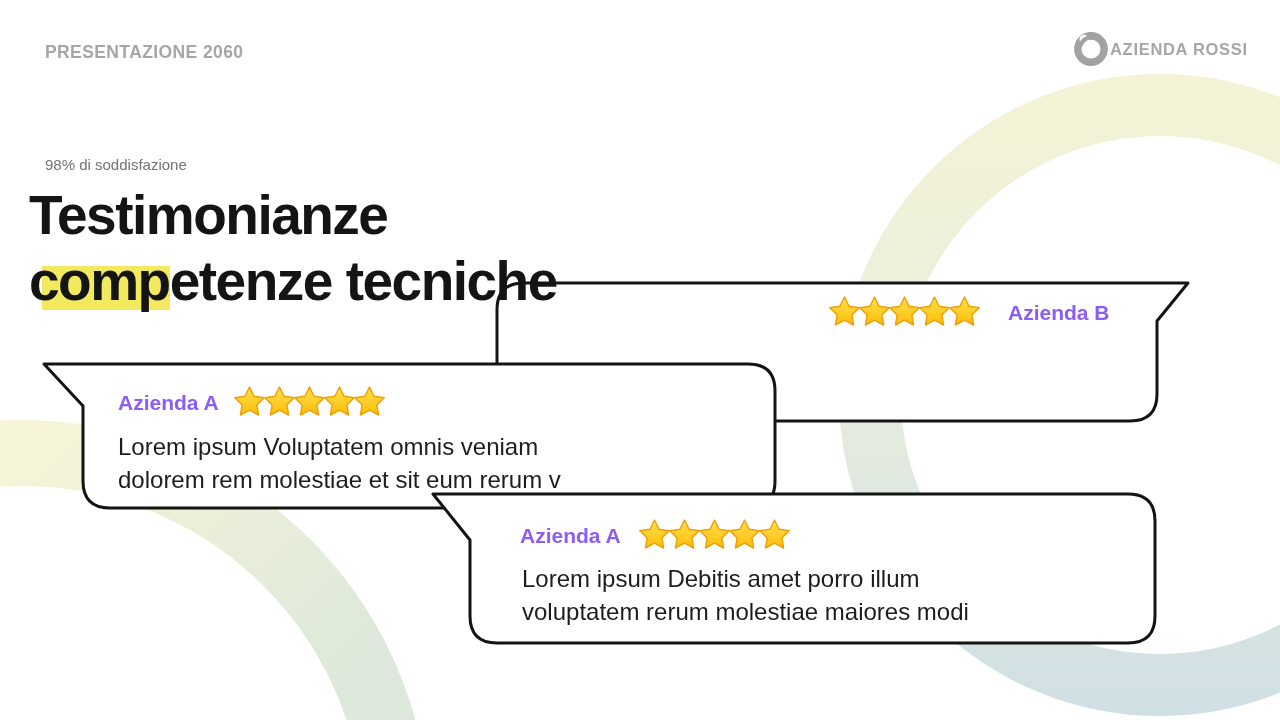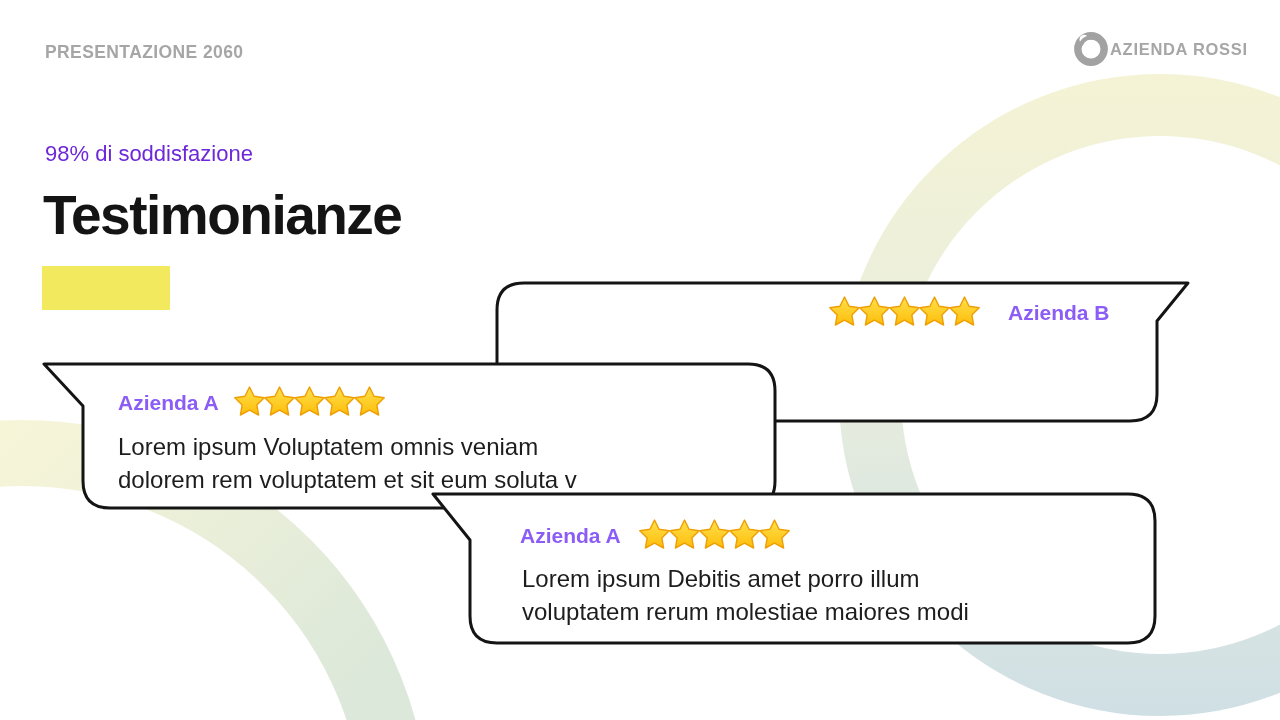--- a/index.html
+++ b/index.html
@@ -7,24 +7,24 @@
     position:relative;width:1280px;height:720px;overflow:hidden;background:#ffffff;
     font-family:"Liberation Sans", sans-serif;color:#1d1d1d;
   }
   .bg-svg{position:absolute;left:0;top:0;width:1280px;height:720px;}
   .eyebrow{
     position:absolute;left:45px;top:42px;font-size:17.5px;font-weight:700;
     letter-spacing:.4px;color:#a6a6a6;white-space:nowrap;
   }
   .brand{position:absolute;left:1072px;top:30px;display:flex;align-items:center;gap:0;}
   .brand-name{font-size:16.5px;font-weight:700;letter-spacing:.7px;color:#a6a6a6;white-space:nowrap;}
-  .kicker{position:absolute;left:45px;top:141px;font-size:22px;color:#6d28d9;white-space:nowrap;}
+  .kicker{position:absolute;left:45px;top:156px;font-size:15px;color:#737373;white-space:nowrap;}
   .title-highlight{position:absolute;left:42px;top:266px;width:128px;height:44px;background:#f2e95e;}
   .title-line{
-    position:absolute;left:43px;font-size:55px;font-weight:700;letter-spacing:-1.5px;
+    position:absolute;left:29px;font-size:55px;font-weight:700;letter-spacing:-1.5px;
     color:#141414;white-space:nowrap;line-height:1;
   }
   .title-l1{top:188px;}
   .title-l2{top:254px;}
   .company{position:absolute;font-size:21px;font-weight:700;color:#8b5cf6;white-space:nowrap;}
   .stars{position:absolute;display:flex;}
   .stars svg{margin-right:-3px;}
   .quote{position:absolute;font-size:24px;line-height:33px;color:#1d1d1d;white-space:nowrap;}
   .quote.right{text-align:right;}
 </style>
@@ -67,20 +67,21 @@
       <circle cx="18" cy="18" r="12.5" fill="none" stroke="#a2a2a2" stroke-width="7"></circle>
       <circle cx="11.5" cy="9" r="4.4" fill="#ffffff"></circle>
       <path d="M 8.6 13.4 A 10.2 10.2 0 0 1 21.5 7.6" stroke="#a2a2a2" stroke-width="4" fill="none" stroke-linecap="round"></path>
     </svg>
     <span class="brand-name">AZIENDA ROSSI</span>
   </div>
 
   <div class="kicker">98% di soddisfazione</div>
   <div class="title-highlight"></div>
   <div class="title-line title-l1">Testimonianze</div>
+  <div class="title-line title-l2">competenze tecniche</div>
 
   <div class="company" style="left:118px;top:391px;">Azienda A</div>
   <div class="stars" style="left:233px;top:386px;">
       <svg width="33" height="33" viewBox="0 0 32 32">
         <path d="M16 1 L20.41 9.93 L30.27 11.36 L23.13 18.32 L24.82 28.13 L16 23.5 L7.18 28.13 L8.87 18.32 L1.73 11.36 L11.59 9.93 Z" fill="url(#starGrad)" stroke="#ef9f06" stroke-width="1.4" stroke-linejoin="round"></path>
       </svg>
       <svg width="33" height="33" viewBox="0 0 32 32">
         <path d="M16 1 L20.41 9.93 L30.27 11.36 L23.13 18.32 L24.82 28.13 L16 23.5 L7.18 28.13 L8.87 18.32 L1.73 11.36 L11.59 9.93 Z" fill="url(#starGrad)" stroke="#ef9f06" stroke-width="1.4" stroke-linejoin="round"></path>
       </svg>
       <svg width="33" height="33" viewBox="0 0 32 32">
@@ -88,21 +89,21 @@
       </svg>
       <svg width="33" height="33" viewBox="0 0 32 32">
         <path d="M16 1 L20.41 9.93 L30.27 11.36 L23.13 18.32 L24.82 28.13 L16 23.5 L7.18 28.13 L8.87 18.32 L1.73 11.36 L11.59 9.93 Z" fill="url(#starGrad)" stroke="#ef9f06" stroke-width="1.4" stroke-linejoin="round"></path>
       </svg>
       <svg width="33" height="33" viewBox="0 0 32 32">
         <path d="M16 1 L20.41 9.93 L30.27 11.36 L23.13 18.32 L24.82 28.13 L16 23.5 L7.18 28.13 L8.87 18.32 L1.73 11.36 L11.59 9.93 Z" fill="url(#starGrad)" stroke="#ef9f06" stroke-width="1.4" stroke-linejoin="round"></path>
       </svg>
     </div>
   <div class="quote" style="left:118px;top:430px;">
     <div>Lorem ipsum Voluptatem omnis veniam</div>
-    <div>dolorem rem voluptatem et sit eum soluta v</div>
+    <div>dolorem rem molestiae et sit eum rerum v</div>
   </div>
 
   <div class="stars" style="left:828px;top:296px;">
       <svg width="33" height="33" viewBox="0 0 32 32">
         <path d="M16 1 L20.41 9.93 L30.27 11.36 L23.13 18.32 L24.82 28.13 L16 23.5 L7.18 28.13 L8.87 18.32 L1.73 11.36 L11.59 9.93 Z" fill="url(#starGrad)" stroke="#ef9f06" stroke-width="1.4" stroke-linejoin="round"></path>
       </svg>
       <svg width="33" height="33" viewBox="0 0 32 32">
         <path d="M16 1 L20.41 9.93 L30.27 11.36 L23.13 18.32 L24.82 28.13 L16 23.5 L7.18 28.13 L8.87 18.32 L1.73 11.36 L11.59 9.93 Z" fill="url(#starGrad)" stroke="#ef9f06" stroke-width="1.4" stroke-linejoin="round"></path>
       </svg>
       <svg width="33" height="33" viewBox="0 0 32 32">

